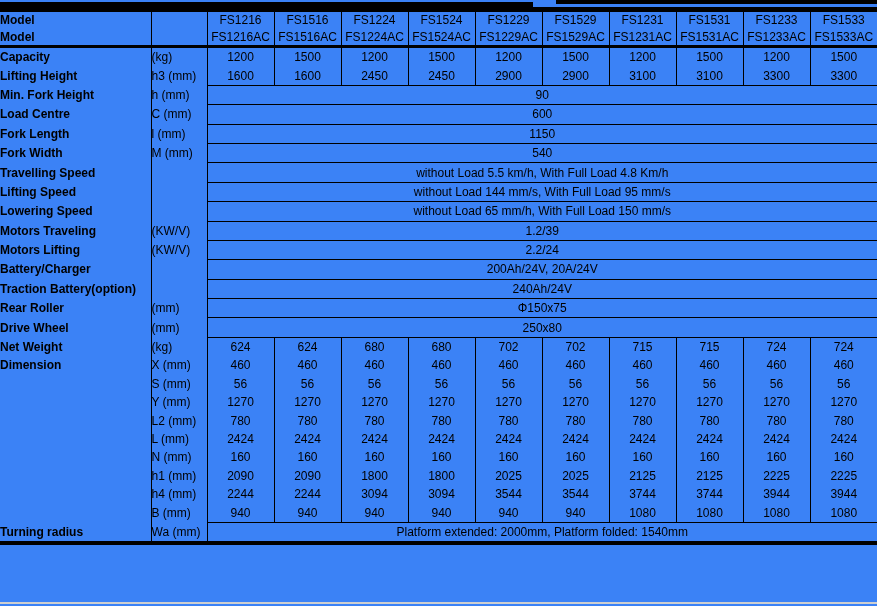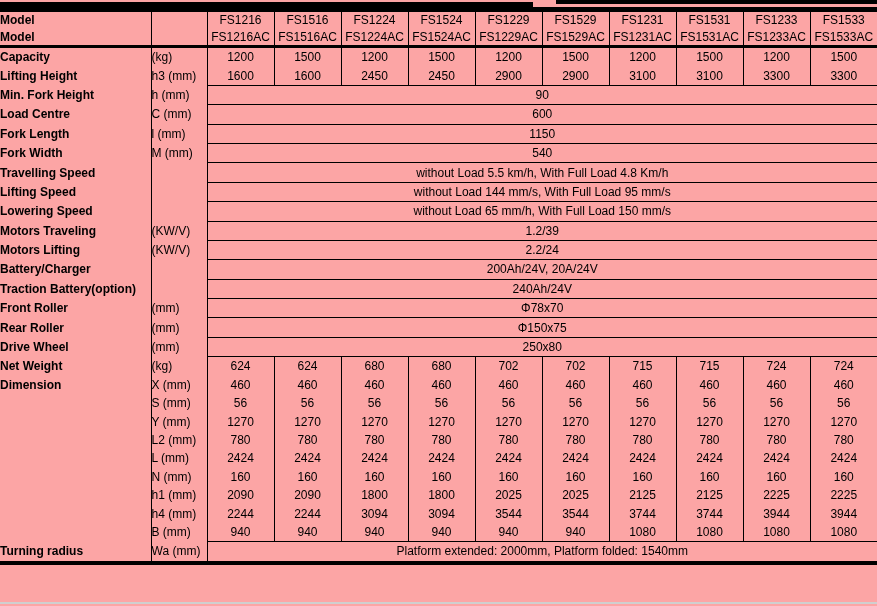--- a/index.html
+++ b/index.html
@@ -4,21 +4,21 @@
 <style>
   html, body {
     margin: 0;
     padding: 0;
     background: #ffffff;
   }
   .sheet {
     position: relative;
     width: 877px;
     height: 606px;
-    background: #fca5a5;
+    background: #3b82f6;
     color: #000000;
     font-family: "Liberation Sans", "DejaVu Sans", sans-serif;
     overflow: hidden;
   }
   .sheet-inner {
     padding-top: 7px;
   }
   table.spec {
     border-collapse: collapse;
     table-layout: fixed;
@@ -192,25 +192,20 @@
             <td class="label">Battery/Charger</td>
             <td class="unit"></td>
             <td colspan="10" class="span">200Ah/24V, 20A/24V</td>
           </tr>
           <tr class="merged rule">
             <td class="label">Traction Battery(option)</td>
             <td class="unit"></td>
             <td colspan="10" class="span">240Ah/24V</td>
           </tr>
           <tr class="merged rule">
-            <td class="label">Front Roller</td>
-            <td class="unit">(mm)</td>
-            <td colspan="10" class="span">Φ78x70</td>
-          </tr>
-          <tr class="merged rule">
             <td class="label">Rear Roller</td>
             <td class="unit">(mm)</td>
             <td colspan="10" class="span">Φ150x75</td>
           </tr>
           <tr class="merged rule">
             <td class="label">Drive Wheel</td>
             <td class="unit">(mm)</td>
             <td colspan="10" class="span">250x80</td>
           </tr>
           <tr class="values">

